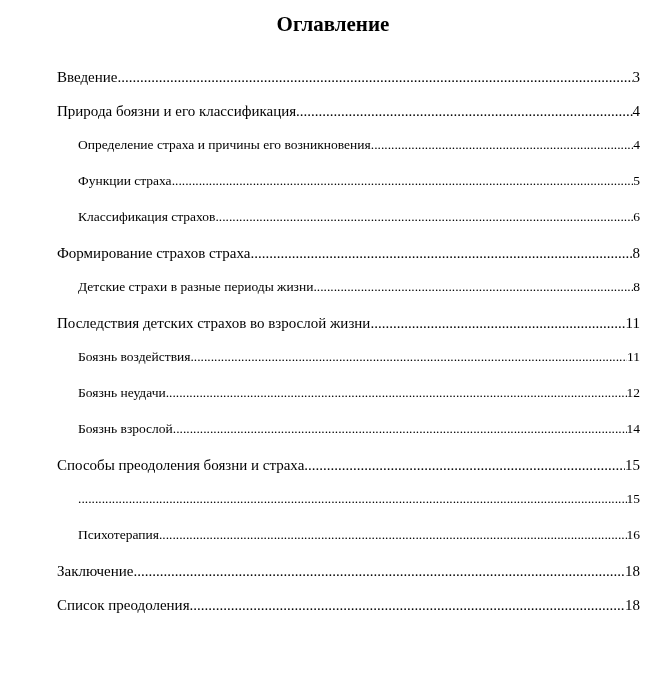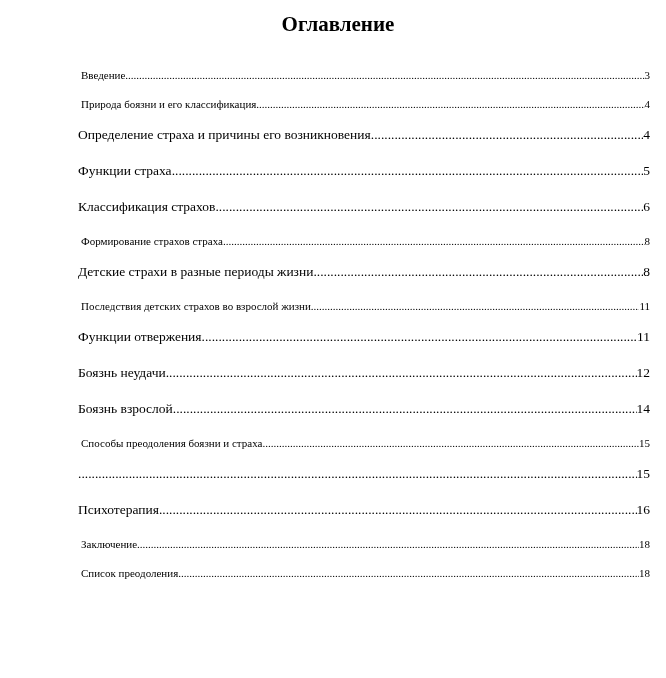--- a/index.html
+++ b/index.html
@@ -5,41 +5,40 @@
   * { margin: 0; padding: 0; box-sizing: border-box; }
   html, body {
     width: 666px;
     background: #ffffff;
     font-family: "Liberation Serif", "DejaVu Serif", serif;
     color: #000000;
   }
   .page {
     width: 666px;
     height: 678px;
-    padding: 12px 16px 10px 57px;
+    padding: 12px 26px 10px 57px;
     overflow: hidden;
   }
   .doc-title {
     text-align: center;
     font-weight: bold;
     font-size: 21px;
     margin-bottom: 32px;
     
     margin-left: -31px;
   }
   .toc-list { width: 100%; }
   .toc-row {
     display: flex;
     align-items: baseline;
     white-space: nowrap;
   }
   .toc-row.lvl1 {
-    font-size: 11px;
+    font-size: 15px;
     margin-bottom: 17px;
-    margin-left: 24px;
   }
   .toc-row.lvl2 {
     font-size: 13.5px;
     margin-bottom: 20px;
     padding-left: 21px;
   }
   .toc-label { flex: 0 0 auto; }
   .toc-fill {
     flex: 1 1 auto;
     overflow: hidden;
@@ -101,21 +100,21 @@
   </div>
 
 
   <div class="toc-row lvl1">
     <span class="toc-label">Последствия детских страхов во взрослой жизни</span>
     <span class="toc-fill"></span>
     <span class="toc-page">11</span>
   </div>
 
   <div class="toc-row lvl2">
-    <span class="toc-label">Функции отвержения</span>
+    <span class="toc-label">Боязнь воздействия</span>
     <span class="toc-fill"></span>
     <span class="toc-page">11</span>
   </div>
 
   <div class="toc-row lvl2">
     <span class="toc-label">Боязнь неудачи</span>
     <span class="toc-fill"></span>
     <span class="toc-page">12</span>
   </div>
 

